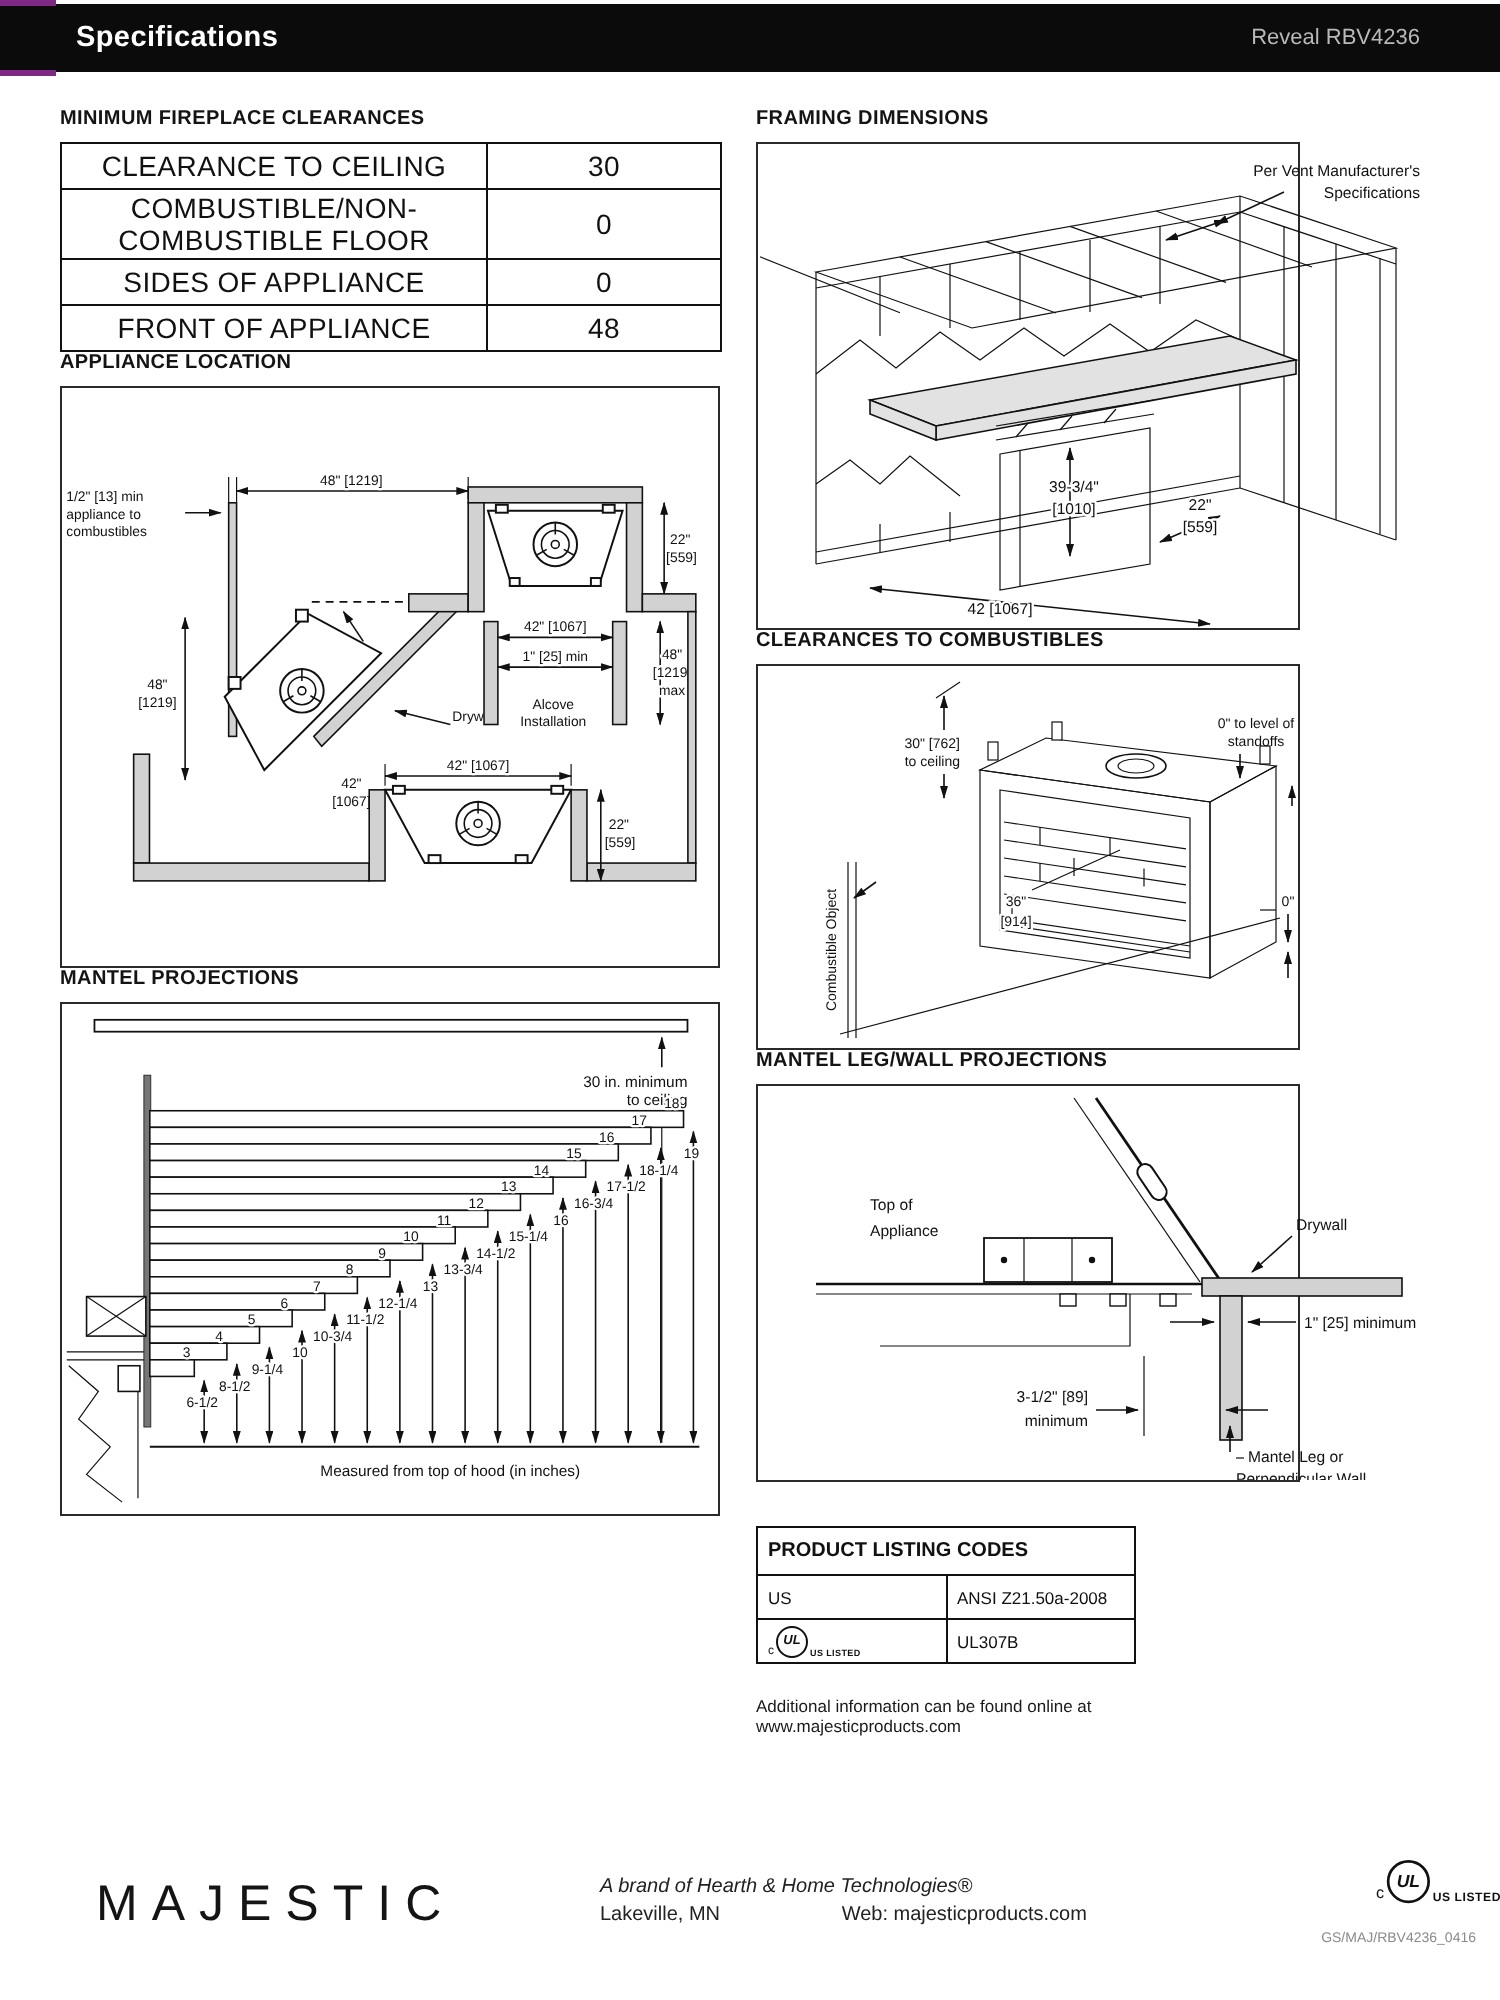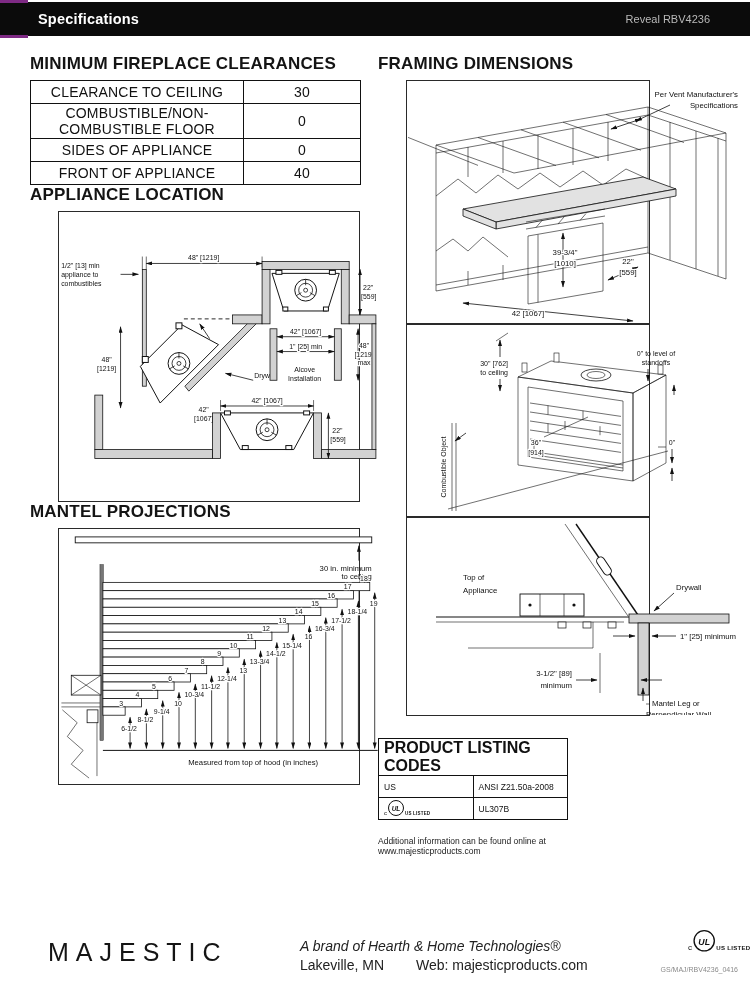--- a/index.html
+++ b/index.html
@@ -7,64 +7,64 @@
 
   
   .hdr{position:absolute;left:0;top:2px;width:750px;height:34px;background:#0b0b0b;display:flex;align-items:center;}
   .hdr-tab{position:absolute;left:0;top:-2px;width:28px;height:38px;background:#0b0b0b;border-top:3px solid #7e2a84;border-bottom:3px solid #7e2a84;box-sizing:border-box;}
   .hdr-title{margin-left:38px;color:#fff;font-size:14.5px;font-weight:bold;letter-spacing:.2px;}
   .hdr-model{position:absolute;right:40px;color:#b9b9b9;font-size:11px;}
 
   
   .col-l{position:absolute;left:30px;top:54px;width:330px;}
   .col-r{position:absolute;left:378px;top:54px;width:272px;}
-  h2.sec{font-size:17px;font-weight:bold;margin:0 0 6px 0;letter-spacing:.2px;color:#141414;}
+  h2.sec{font-size:10px;font-weight:bold;margin:0 0 6px 0;letter-spacing:.2px;color:#141414;}
   .mt{margin-top:12px;}
 
   
   table.clr{border-collapse:collapse;width:330px;table-layout:fixed;}
   table.clr th,table.clr td{border:1px solid #111;text-align:center;vertical-align:middle;}
   table.clr th{background:#c9c9c9;font-size:9.5px;font-weight:bold;height:32px;line-height:1.25;}
   table.clr td{font-size:14px;height:20px;letter-spacing:.2px;}
   .w-area{width:213px;}.w-val{width:117px;}
 
   
-  .diagram{border:1.5px solid #2a2a2a;background:#fff;margin-left:28px;}
+  .diagram{border:1.5px solid #2a2a2a;background:#fff;}
   svg{display:block;}
   svg text{font-family:"Liberation Sans",sans-serif;font-size:7px;fill:#111;}
   svg .f8{font-size:7.8px;}
   .dline{stroke:#111;stroke-width:.8;fill:none;}
   .thin{stroke:#111;stroke-width:.6;fill:none;}
   .wall{fill:#d2d2d2;stroke:#111;stroke-width:.8;}
   .unit{fill:#fff;stroke:#111;stroke-width:1;}
   .shelf{fill:#fff;stroke:#111;stroke-width:.8;}
   .slab{fill:#e2e2e2;stroke:#111;stroke-width:.8;}
   .halo{paint-order:stroke;stroke:#fff;stroke-width:2.4px;stroke-linejoin:round;}
   .dashed{stroke:#111;stroke-width:.9;stroke-dasharray:4 3;fill:none;}
 
   
   .listing-row{display:flex;gap:10px;margin-top:22px;}
   table.codes{border-collapse:collapse;width:190px;table-layout:fixed;}
   table.codes th,table.codes td{border:1px solid #111;font-size:8.5px;text-align:left;padding:0 5px;height:21px;vertical-align:middle;}
-  table.codes th{font-size:16px;font-weight:bold;height:23px;}
+  table.codes th{font-size:10px;font-weight:bold;height:23px;}
   .codes .c1{width:48px;}
   .disclaimer{width:146px;font-size:8.5px;line-height:1.5;color:#1a1a1a;}
   .additional{font-size:8.5px;margin-top:16px;color:#1a1a1a;}
 
   .ul-badge{display:inline-flex;align-items:center;gap:1px;}
   .ul-c{font-size:6px;align-self:flex-end;}
   .ul-circle{width:14px;height:14px;border:1.2px solid #111;border-radius:50%;display:inline-flex;align-items:center;justify-content:center;font-size:6.5px;font-weight:bold;font-style:italic;}
   .ul-us{font-size:4.5px;font-weight:bold;align-self:flex-end;letter-spacing:.2px;}
 
   
   .brand{position:absolute;left:48px;top:938px;font-size:25px;letter-spacing:7px;font-weight:500;color:#141414;}
-  .foot-center{position:absolute;left:300px;top:938px;font-size:14px;color:#222;}
+  .foot-center{position:absolute;left:300px;top:938px;font-size:10px;color:#222;}
   .foot-tag{font-style:italic;margin-bottom:3px;}
   .foot-line2 span{display:inline-block;}
-  .foot-web{margin-left:28px;}
+  .foot-web{margin-left:58px;}
   .foot-ul{position:absolute;left:688px;top:930px;transform:scale(1.35);transform-origin:left top;}
   .doc-code{position:absolute;right:12px;top:966px;font-size:7px;color:#8a8a8a;}
 </style>
 </head>
 <body>
 
 <svg width="0" height="0" style="position:absolute" aria-hidden="true">
   <defs>
     <marker id="ae" markerWidth="7" markerHeight="5" refX="6" refY="2" orient="auto" markerUnits="userSpaceOnUse">
       <path d="M0,0L6.5,2L0,4Z" fill="#111"></path>
@@ -106,21 +106,21 @@
     <tr>
       <td>COMBUSTIBLE/NON-COMBUSTIBLE FLOOR</td>
       <td>0</td>
     </tr>
     <tr>
       <td>SIDES OF APPLIANCE</td>
       <td>0</td>
     </tr>
     <tr>
       <td>FRONT OF APPLIANCE</td>
-      <td>40</td>
+      <td>48</td>
     </tr>
   </tbody>
     </table>
 
   <h2 class="sec mt">APPLIANCE LOCATION</h2>
 
   <div class="diagram">
     <svg width="327" height="289" viewBox="0 0 330 292">
 
       <line class="thin" x1="84" y1="45" x2="84" y2="58"></line>
@@ -360,20 +360,21 @@
       <text class="halo f8" x="157" y="174" text-anchor="middle">39-3/4"</text>
       <text class="halo f8" x="157" y="185" text-anchor="middle">[1010]</text>
       <line class="dline" x1="200" y1="199" x2="230" y2="186" marker-start="url(#as)" marker-end="url(#ae)"></line>
       <text class="halo f8" x="220" y="183" text-anchor="middle">22"</text>
       <text class="halo f8" x="220" y="194" text-anchor="middle">[559]</text>
       <line class="dline" x1="55" y1="222" x2="225" y2="240" marker-start="url(#as)" marker-end="url(#ae)"></line>
       <text class="halo f8" x="120" y="235" text-anchor="middle">42 [1067]</text>
     </svg>
   </div>
 
+  <h2 class="sec mt">CLEARANCES TO COMBUSTIBLES</h2>
 
   <div class="diagram">
     <svg width="337" height="191" viewBox="0 0 335 191">
 
       <polygon class="thin" points="110,52 225,68 258,50 143,36" fill="#fff"></polygon>
       <polygon class="thin" points="110,52 225,68 225,156 110,140" fill="#fff"></polygon>
       <polygon class="thin" points="225,68 258,50 258,138 225,156" fill="#fff"></polygon>
       <ellipse cx="188" cy="50" rx="15" ry="6" fill="#fff" stroke="#111" stroke-width=".8"></ellipse>
       <ellipse cx="188" cy="50" rx="9" ry="3.5" fill="none" stroke="#111" stroke-width=".6"></ellipse>
       <rect x="114" y="38" width="5" height="9" fill="#fff" stroke="#111" stroke-width=".6"></rect>
@@ -415,20 +416,21 @@
       <text transform="translate(38,142) rotate(-90)" text-anchor="middle">Combustible Object</text>
       <line class="dline" x1="58" y1="108" x2="47" y2="116" marker-end="url(#ae)"></line>
 
       <text x="264" y="120" text-anchor="middle">0"</text>
       <line class="dline" x1="264" y1="124" x2="264" y2="138" marker-end="url(#ae)"></line>
       <line class="dline" x1="264" y1="156" x2="264" y2="143" marker-end="url(#ae)"></line>
       <line class="thin" x1="250" y1="122" x2="258" y2="122"></line>
     </svg>
   </div>
 
+  <h2 class="sec mt">MANTEL LEG/WALL PROJECTIONS</h2>
 
   <div class="diagram">
     <svg width="337" height="197" viewBox="0 0 335 197">
 
       <line x1="168" y1="6" x2="232" y2="100" stroke="#111" stroke-width="1.4"></line>
       <line class="thin" x1="157" y1="6" x2="220" y2="98"></line>
       <rect x="-4" y="-10" width="8" height="20" rx="4" fill="#fff" stroke="#111" stroke-width="1" transform="translate(196,48) rotate(-34)"></rect>
 
       <line x1="28" y1="99" x2="221" y2="99" stroke="#111" stroke-width="1.2"></line>
       <line class="thin" x1="28" y1="104" x2="216" y2="104"></line>

